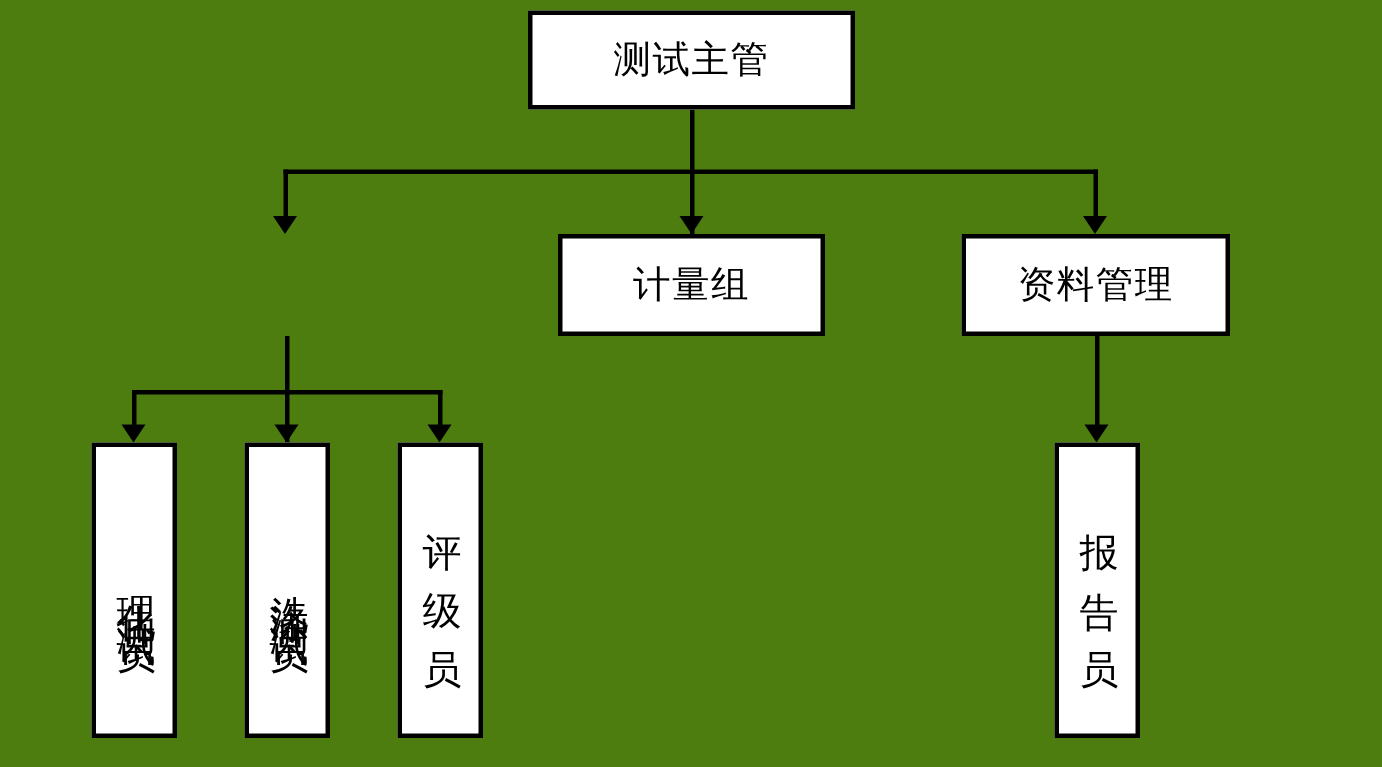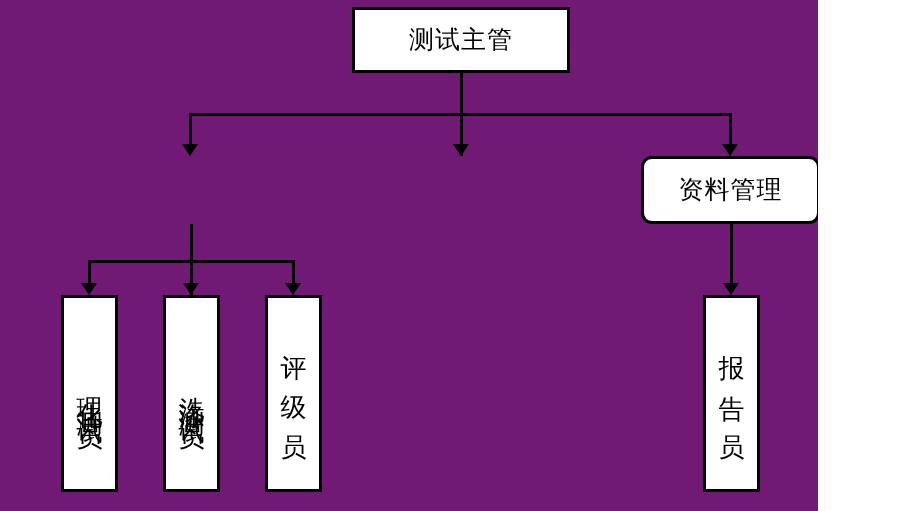--- a/index.html
+++ b/index.html
@@ -5,23 +5,23 @@
   html, body {
     margin: 0;
     padding: 0;
     background: #ffffff;
   }
   body {
     font-family: "DejaVu Sans", "Liberation Sans", sans-serif;
   }
   #org-chart {
     position: relative;
-    width: 818px;
+    width: 921px;
     height: 511px;
-    background: #701a75;
+    background: #4d7c0f;
     overflow: hidden;
   }
   .node {
     position: absolute;
     box-sizing: border-box;
     border: 3px solid #000000;
     background: #ffffff;
     display: flex;
     align-items: center;
     justify-content: center;
@@ -95,22 +95,25 @@
 
     <div class="conn v" style="left:730px; top:224px; height:62px;"></div>
     <div class="arrowhead" style="left:723px; top:283px;"></div>
   </div>
 
   <div class="node" style="left:352px; top:7px; width:218px; height:66px;">
     <span class="node-label">测试主管</span>
   </div>
 
 
+  <div class="node" style="left:372px; top:156px; width:178px; height:68px;">
+    <span class="node-label">计量组</span>
+  </div>
 
-  <div class="node" style="left:641px; top:156px; width:179px; height:68px;border-radius:11px;">
+  <div class="node" style="left:641px; top:156px; width:179px; height:68px;">
     <span class="node-label">资料管理</span>
   </div>
 
   <div class="node vertical" style="left:61px; top:295px; width:57px; height:197px;">
     <span class="node-label">理化测试员</span>
   </div>
 
   <div class="node vertical" style="left:163px; top:295px; width:57px; height:197px;">
     <span class="node-label">洗涤测试员</span>
   </div>

